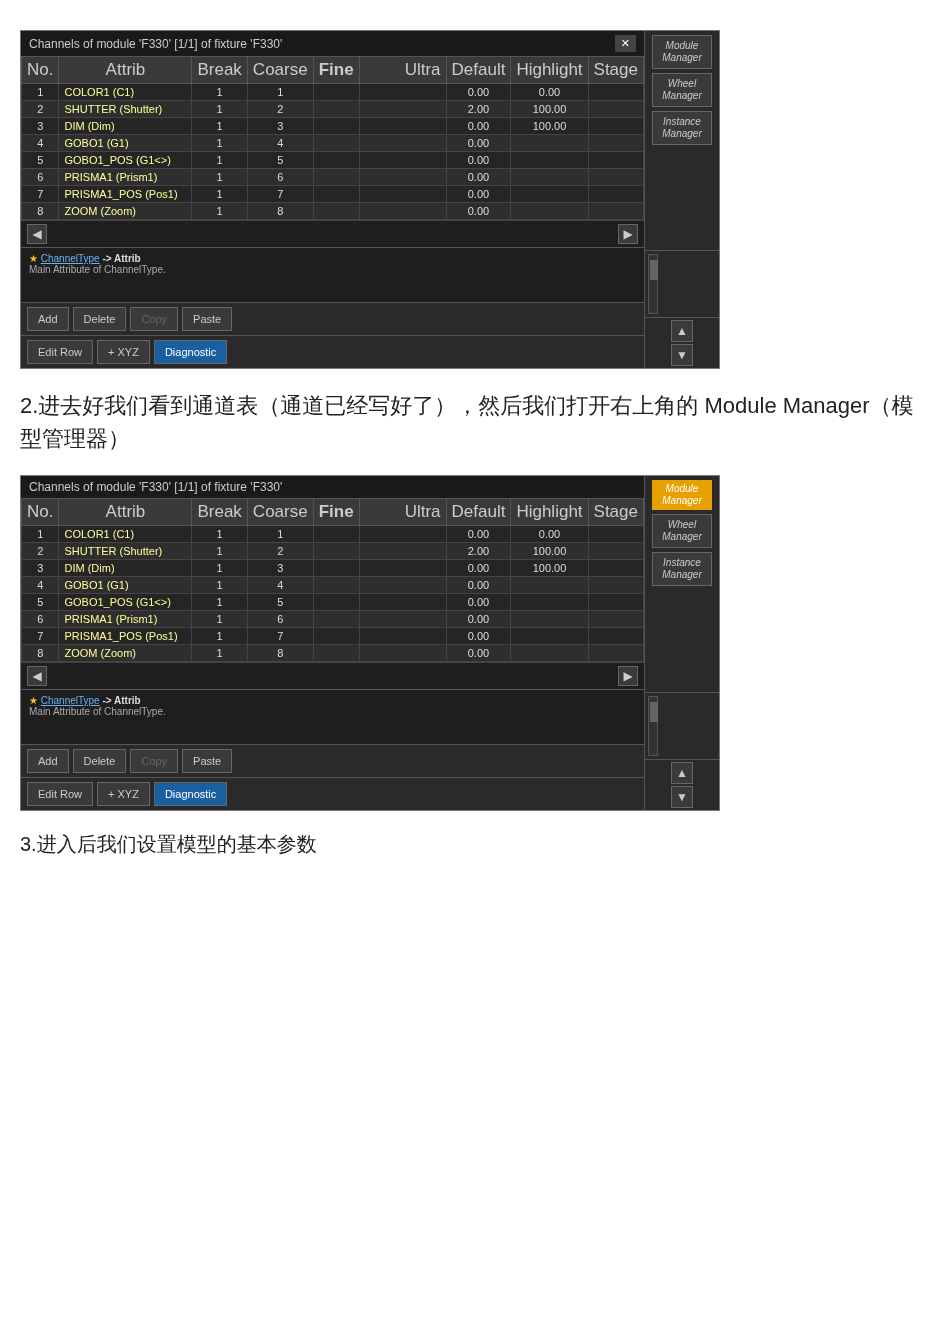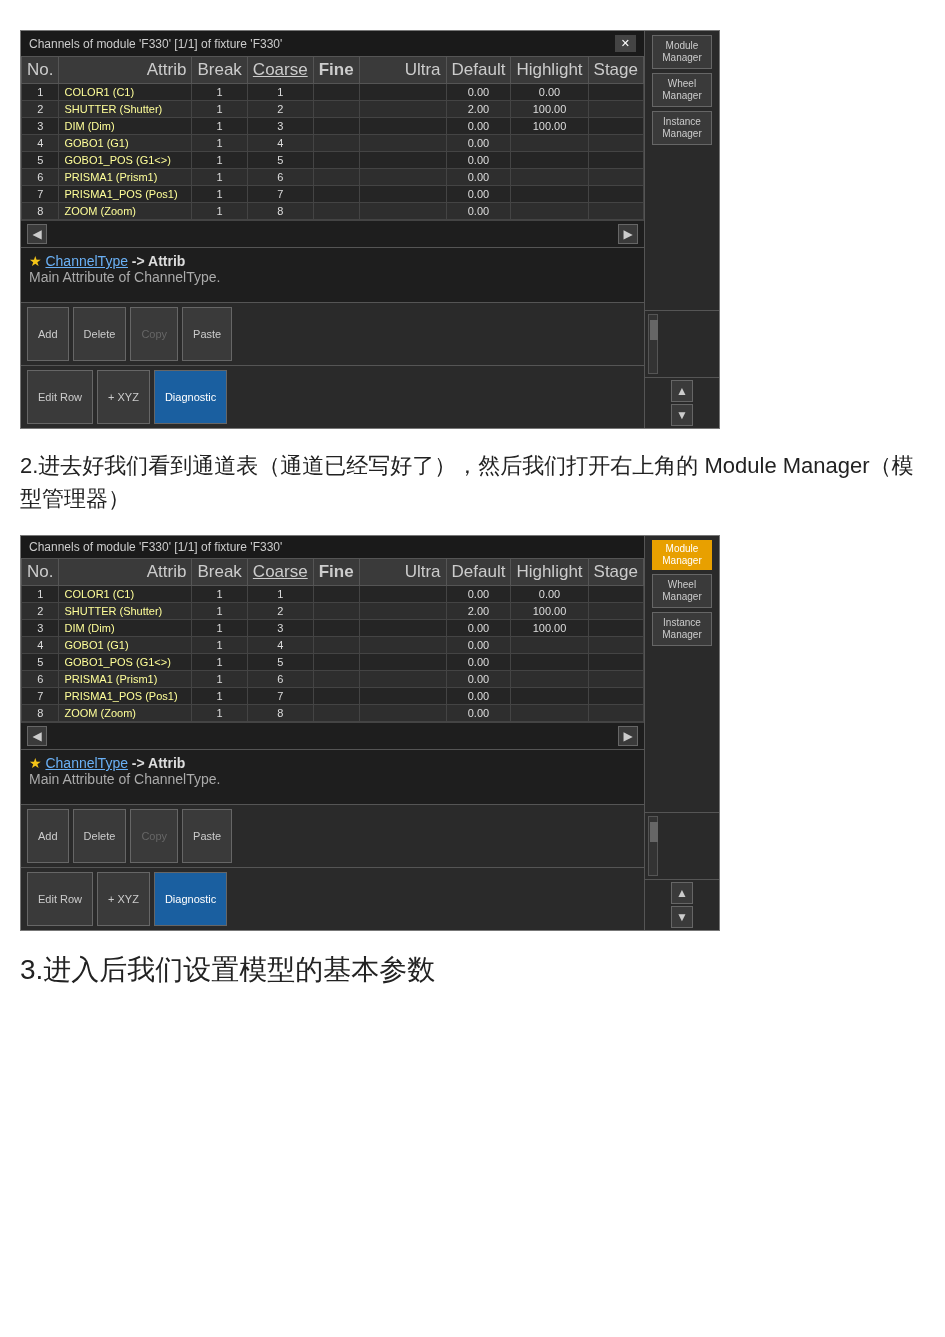--- a/index.html
+++ b/index.html
@@ -52,33 +52,33 @@
     }
 
     .panel-table tr.row-even {
       background: #252525;
     }
     .panel-table tr.row-odd {
       background: #2e2e2e;
     }
 
     .panel-table th.no-col { width: 28px; }
-    .panel-table th.attrib-col { width: 140px; text-align: right; }
+    .panel-table th.attrib-col { width: 140px; }
     .panel-table th.break-col { width: 42px; }
-    .panel-table th.coarse-col { width: 42px; text-decoration: underline; }
+    .panel-table th.coarse-col { width: 42px; }
     .panel-table th.fine-col { width: 36px; font-weight: bold; }
     .panel-table th.ultra-col { width: 36px; padding-left: 45px; }
     .panel-table th.default-col { width: 50px; }
     .panel-table th.highlight-col { width: 56px; }
     .panel-table th.stage-col { width: 42px; }
 
     .panel-footer-info {
       background: #1e1e1e;
       padding: 5px 8px;
-      font-size: 14px;
+      font-size: 10px;
       color: #aaa;
       border-top: 1px solid #555;
       min-height: 55px;
     }
 
     .footer-link {
       color: #6ab0f5;
       text-decoration: underline;
       cursor: pointer;
     }
@@ -94,21 +94,21 @@
       flex-direction: row;
       padding: 4px 6px;
       gap: 4px;
       border-top: 1px solid #555;
     }
 
     .action-btn {
       background: #3a3a3a;
       color: #ccc;
       border: 1px solid #666;
-      padding: 20px 10px;
+      padding: 5px 10px;
       font-size: 11px;
       cursor: pointer;
     }
 
     .action-btn.disabled {
       color: #666;
       cursor: default;
     }
 
     .action-btn.blue {
@@ -131,20 +131,21 @@
 
     .sidebar-btn {
       background: #3a3a3a;
       color: #ccc;
       border: 1px solid #666;
       width: 60px;
       padding: 4px 2px;
       font-size: 10px;
       text-align: center;
       cursor: pointer;
+      font-style: italic;
     }
 
     .up-arrow-btn, .down-arrow-btn {
       background: #3a3a3a;
       border: 1px solid #666;
       color: #ccc;
       width: 22px;
       height: 22px;
       display: flex;
       align-items: center;
@@ -154,21 +155,21 @@
     }
 
     .text-block {
       margin: 20px 0;
       font-size: 22px;
       color: #222;
       line-height: 1.5;
     }
 
     .step-title {
-      font-size: 28px;
+      font-size: 20px;
       font-weight: normal;
       color: #222;
       margin: 20px 0 18px 0;
     }
 
     .module-manager-highlight {
       background: #e8a000;
       color: #fff;
       font-size: 10px;
       padding: 3px 5px;

